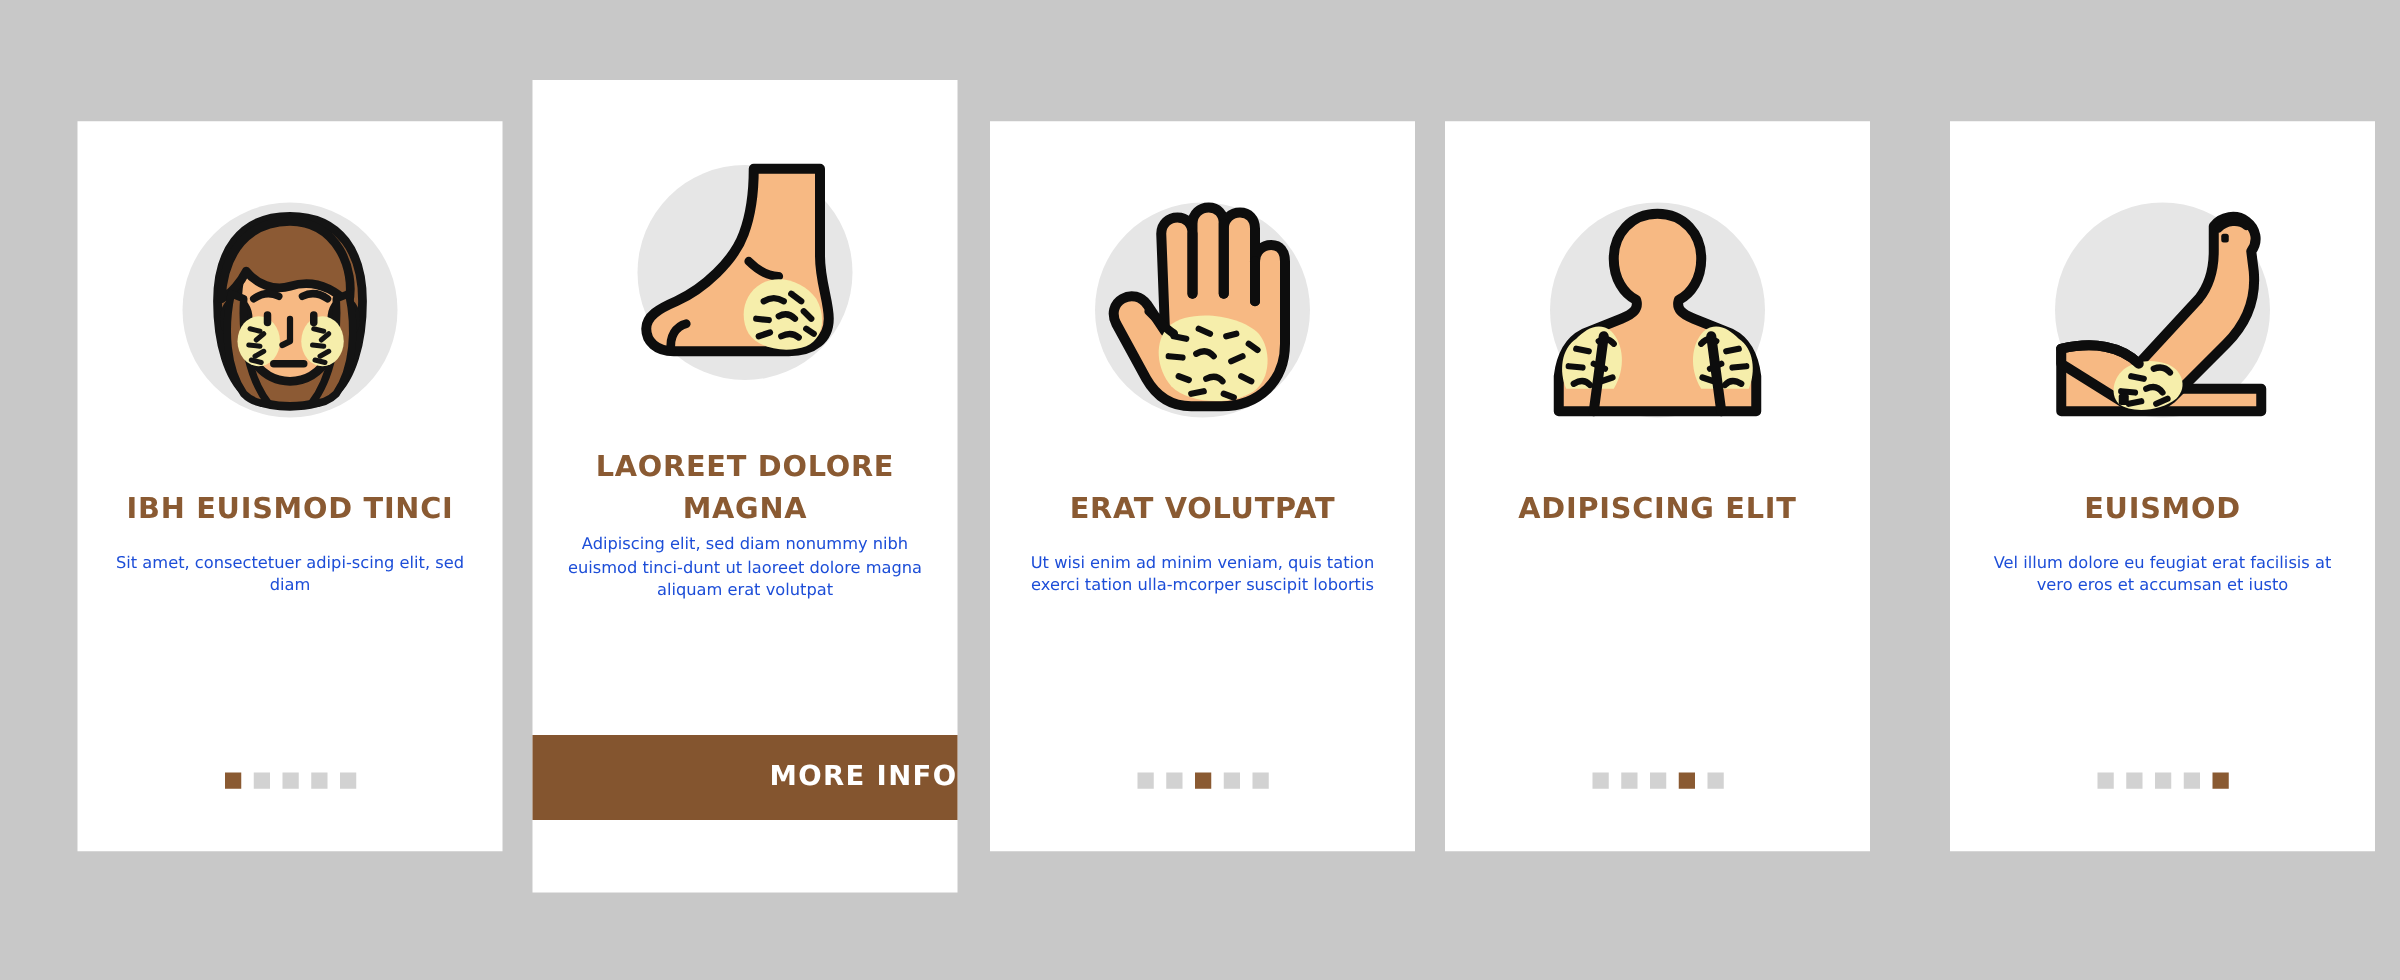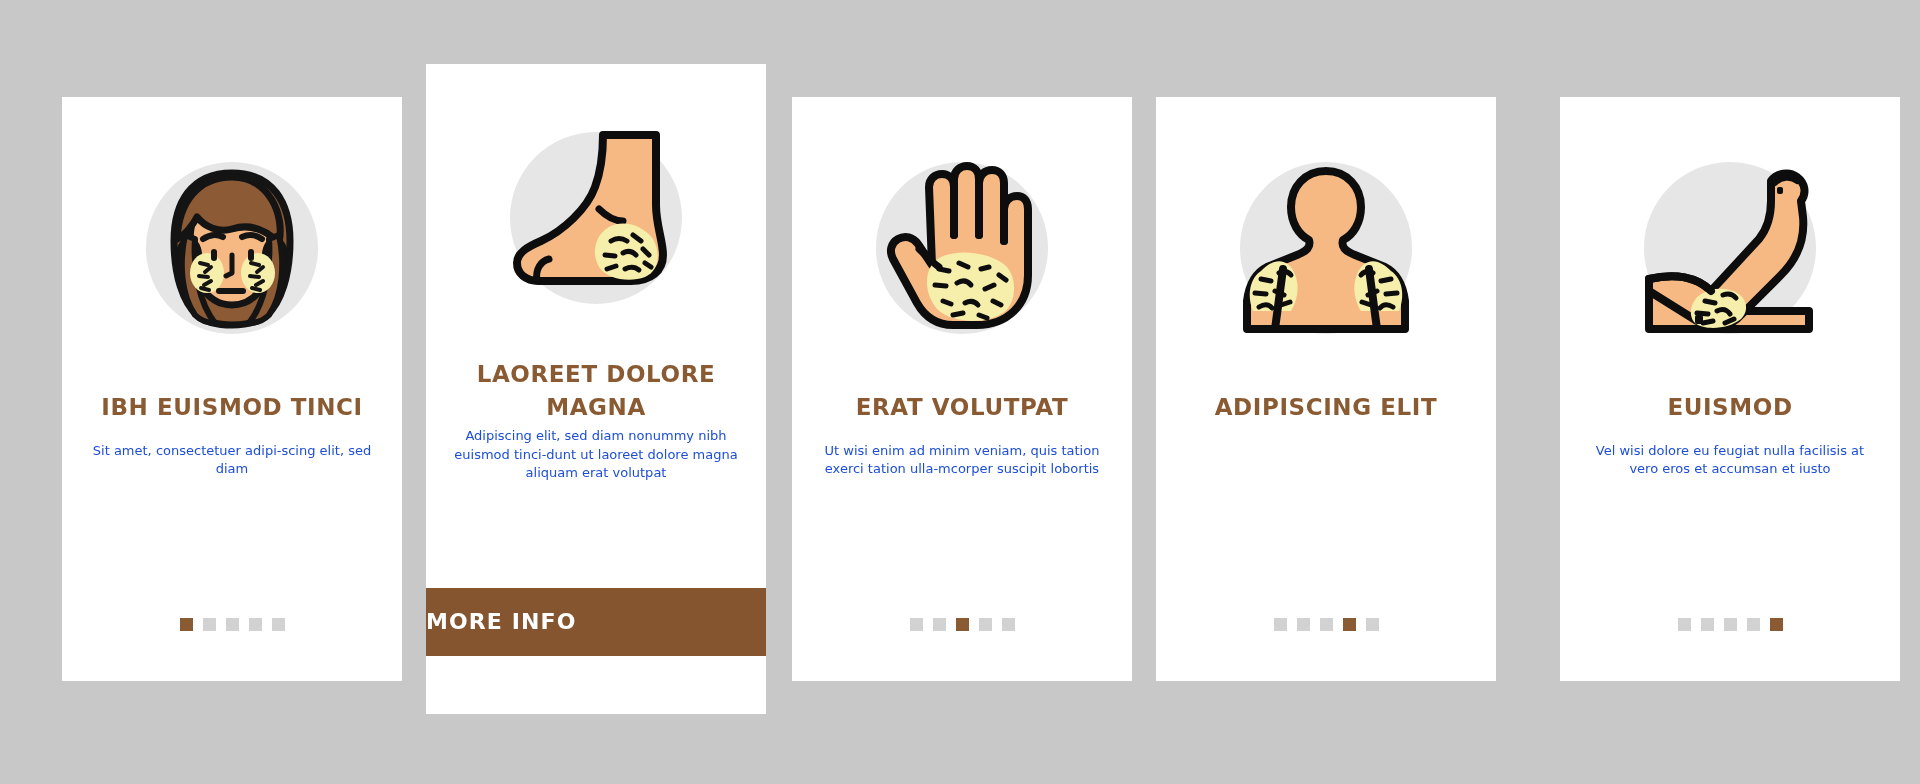--- a/index.html
+++ b/index.html
@@ -93,21 +93,21 @@
   }
   .dot.active { background: #8a5a32; }
 
   .more-btn {
     width: 100%;
     background: #84552f;
     color: #ffffff;
     font-weight: bold;
     font-size: 22px;
     letter-spacing: 1.1px;
-    text-align: left;
+    text-align: right;
     padding: 21px 0 22px 0;
     border: none;
     cursor: pointer;
     font-family: "DejaVu Sans", sans-serif;
     margin-bottom: 58px;
   }
 </style>
 </head>
 <body>
 
@@ -314,21 +314,21 @@
           <path d="M92 168 q8 -4 13 3"></path>
           <path d="M78 180 l10 -2"></path>
           <path d="M100 180 l9 -4"></path>
         </g>
         <rect x="70" y="172" width="8" height="9" rx="2" fill="#0d0d0d"></rect>
 
         <path d="M24 136 C50 130 72 134 86 148" stroke="#0d0d0d" stroke-width="8" fill="none" stroke-linecap="round"></path>
       </svg>
     </div>
     <div class="title">EUISMOD</div>
-    <div class="desc">Vel wisi dolore eu feugiat nulla facilisis at vero eros et accumsan et iusto</div>
+    <div class="desc">Vel illum dolore eu feugiat erat facilisis at vero eros et accumsan et iusto</div>
     <div class="spacer"></div>
     <div class="dots">
       <span class="dot"></span>
       <span class="dot"></span>
       <span class="dot"></span>
       <span class="dot"></span>
       <span class="dot active"></span>
     </div>
   </div>
 

